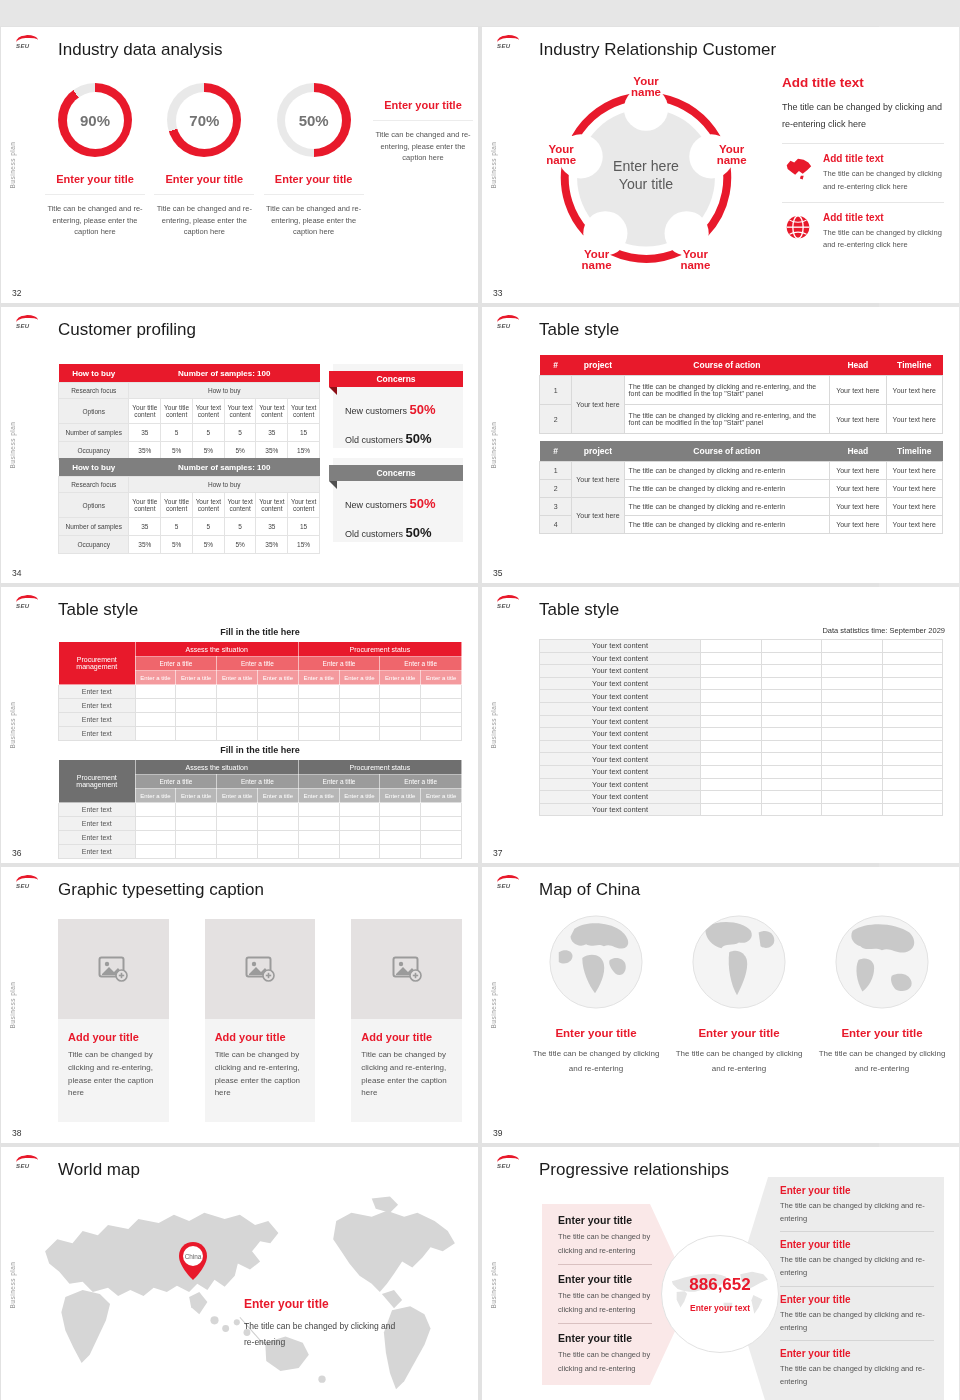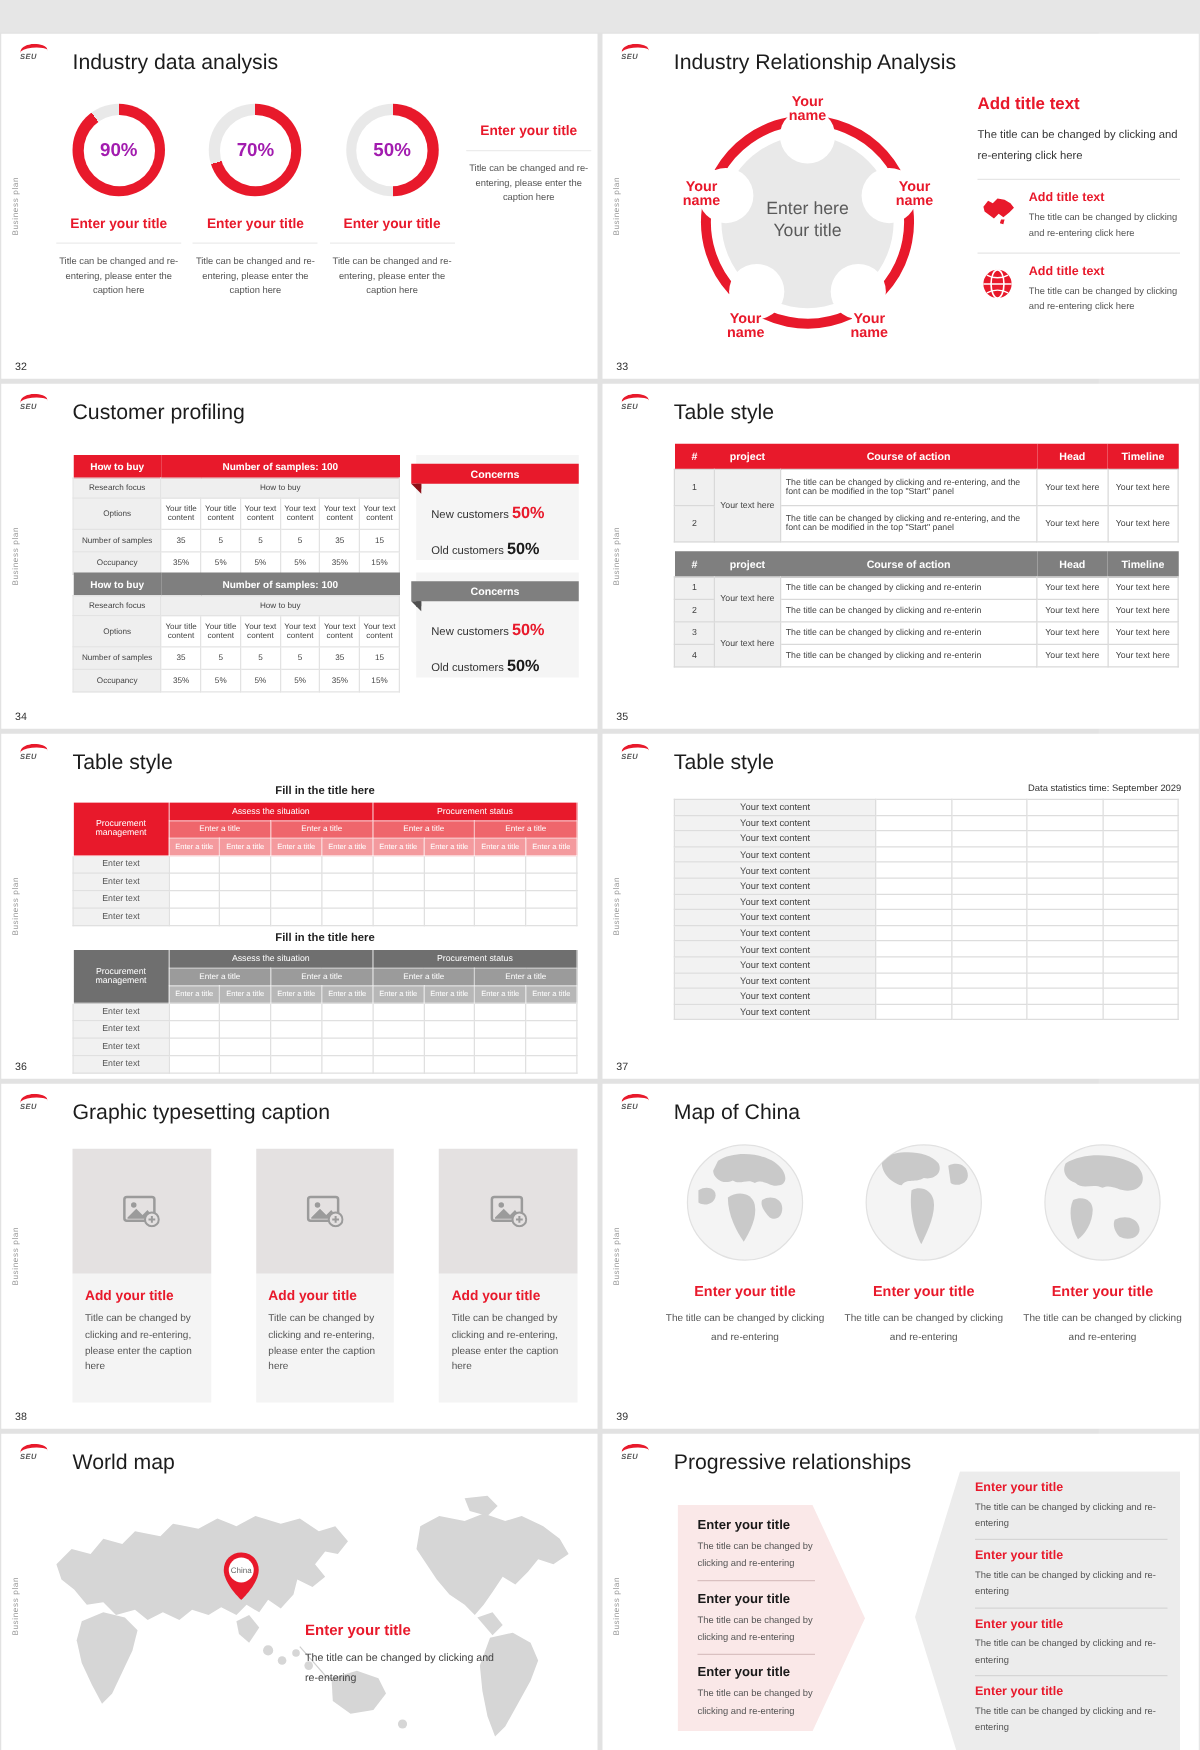--- a/index.html
+++ b/index.html
@@ -9,21 +9,21 @@
   .logo{position:absolute;top:8px;left:15px;width:28px;z-index:5;}
   .logo .swoosh{display:block;width:22px;height:5px;border-top:3px solid #e8192b;border-radius:55% 70% 0 0/100% 100% 0 0;transform:rotate(-5deg);}
   .logo .txt{display:block;font-size:6px;font-weight:bold;font-style:italic;color:#555;letter-spacing:.4px;margin-top:0px;}
   .side-text{position:absolute;left:8px;top:50%;transform:translateY(-50%) rotate(180deg);writing-mode:vertical-rl;font-size:6.5px;color:#9a9a9a;letter-spacing:.5px;z-index:5;}
   .page-num{position:absolute;left:11px;bottom:5px;font-size:8.5px;color:#333;z-index:5;}
   .slide-title{position:absolute;left:57px;top:13px;font-size:17px;color:#1c1c1c;z-index:4;}
   
   .donut-row{position:absolute;left:44px;top:56px;width:428px;display:flex;justify-content:space-between;}
   .donut-col{width:100px;text-align:center;}
   .donut{width:74px;height:74px;margin:0 auto;border-radius:50%;background:conic-gradient(#e8192b var(--p),#e9e9e9 0);display:flex;align-items:center;justify-content:center;}
-  .donut-hole{width:57px;height:57px;border-radius:50%;background:#fff;display:flex;align-items:center;justify-content:center;font-size:15px;font-weight:bold;color:#a21caf;}
+  .donut-hole{width:57px;height:57px;border-radius:50%;background:#fff;display:flex;align-items:center;justify-content:center;font-size:15px;font-weight:bold;color:#737373;}
   .donut-title{margin-top:16px;font-size:11px;font-weight:bold;color:#e8192b;padding-bottom:9px;border-bottom:1px solid #ececec;}
   .donut-cap{margin-top:8px;font-size:7.5px;color:#555;line-height:1.55;}
   
   .s33-svg{position:absolute;left:58px;top:40px;width:212px;height:208px;}
   .s33-right{position:absolute;left:300px;top:48px;width:162px;}
   .s33-right .h{font-size:13.5px;font-weight:bold;color:#e8192b;margin-bottom:9px;}
   .s33-right .p{font-size:9px;color:#333;line-height:1.9;padding-bottom:10px;border-bottom:1px solid #e6e6e6;}
   .s33-item{display:flex;align-items:flex-start;gap:9px;padding:9px 0 8px 0;}
   .s33-item.sep{border-bottom:1px solid #e6e6e6;}
   .s33-item .ic{flex:0 0 32px;margin-top:2px;}
@@ -159,21 +159,21 @@
     </div>
     <div class="page-num">32</div>
   </div>
 
   <div class="slide">
     <div class="logo">
         <span class="swoosh"></span>
         <span class="txt">SEU</span>
       </div>
     <div class="side-text">Business plan</div>
-    <div class="slide-title">Industry Relationship Analysis</div>
+    <div class="slide-title">Industry Relationship Customer</div>
     <svg class="s33-svg" viewBox="0 0 240 235">
       <circle cx="120" cy="125" r="92" fill="none" stroke="#e8192b" stroke-width="9" stroke-dasharray="80.1 35.5" transform="rotate(-79 120 125)"></circle>
       <circle cx="120" cy="125" r="78" fill="#e9e9e9"></circle>
       <circle cx="120" cy="47" r="25" fill="#fff"></circle>
       <circle cx="194" cy="101" r="25" fill="#fff"></circle>
       <circle cx="46" cy="101" r="25" fill="#fff"></circle>
       <circle cx="166" cy="188" r="25" fill="#fff"></circle>
       <circle cx="74" cy="188" r="25" fill="#fff"></circle>
       <text x="120" y="20" text-anchor="middle" font-size="13" font-weight="bold" fill="#e8192b" font-family="Liberation Sans, sans-serif"><tspan>Your</tspan><tspan x="120" dy="13">name</tspan></text>
       <text x="24" y="97" text-anchor="middle" font-size="13" font-weight="bold" fill="#e8192b" font-family="Liberation Sans, sans-serif"><tspan>Your</tspan><tspan x="24" dy="13">name</tspan></text>
@@ -916,16 +916,29 @@
       <div class="s41-item">
         <div class="t">Enter your title</div>
         <div class="c">The title can be changed by clicking and re-entering</div>
       </div>
       <div class="s41-item">
         <div class="t">Enter your title</div>
         <div class="c">The title can be changed by clicking and re-entering</div>
       </div>
     </div>
 
+    <div class="s41-circle">
+      <svg width="100" height="56" viewBox="0 0 420 210">
+        <g fill="#cfcfcf">
+          <path d="M8,60 L35,52 L60,44 L90,38 L120,32 L150,30 L185,28 L215,34 L238,42 L220,70 L195,84 L168,98 L138,94 L105,104 L80,104 L55,100 L32,92 L12,72 Z"></path>
+          <path d="M28,105 L62,102 L72,112 L60,145 L44,170 L28,138 Z"></path>
+          <path d="M225,150 L262,150 L258,175 L226,168 Z"></path>
+          <path d="M295,30 L345,20 L392,30 L412,52 L380,66 L352,82 L330,92 L300,60 Z"></path>
+          <path d="M350,118 L388,136 L372,170 L354,196 L342,140 Z"></path>
+        </g>
+      </svg>
+      <div class="s41-num">886,652</div>
+      <div class="s41-lab">Enter your text</div>
+    </div>
     <div class="page-num">41</div>
   </div>
 
 </div>
 
 </body></html>

